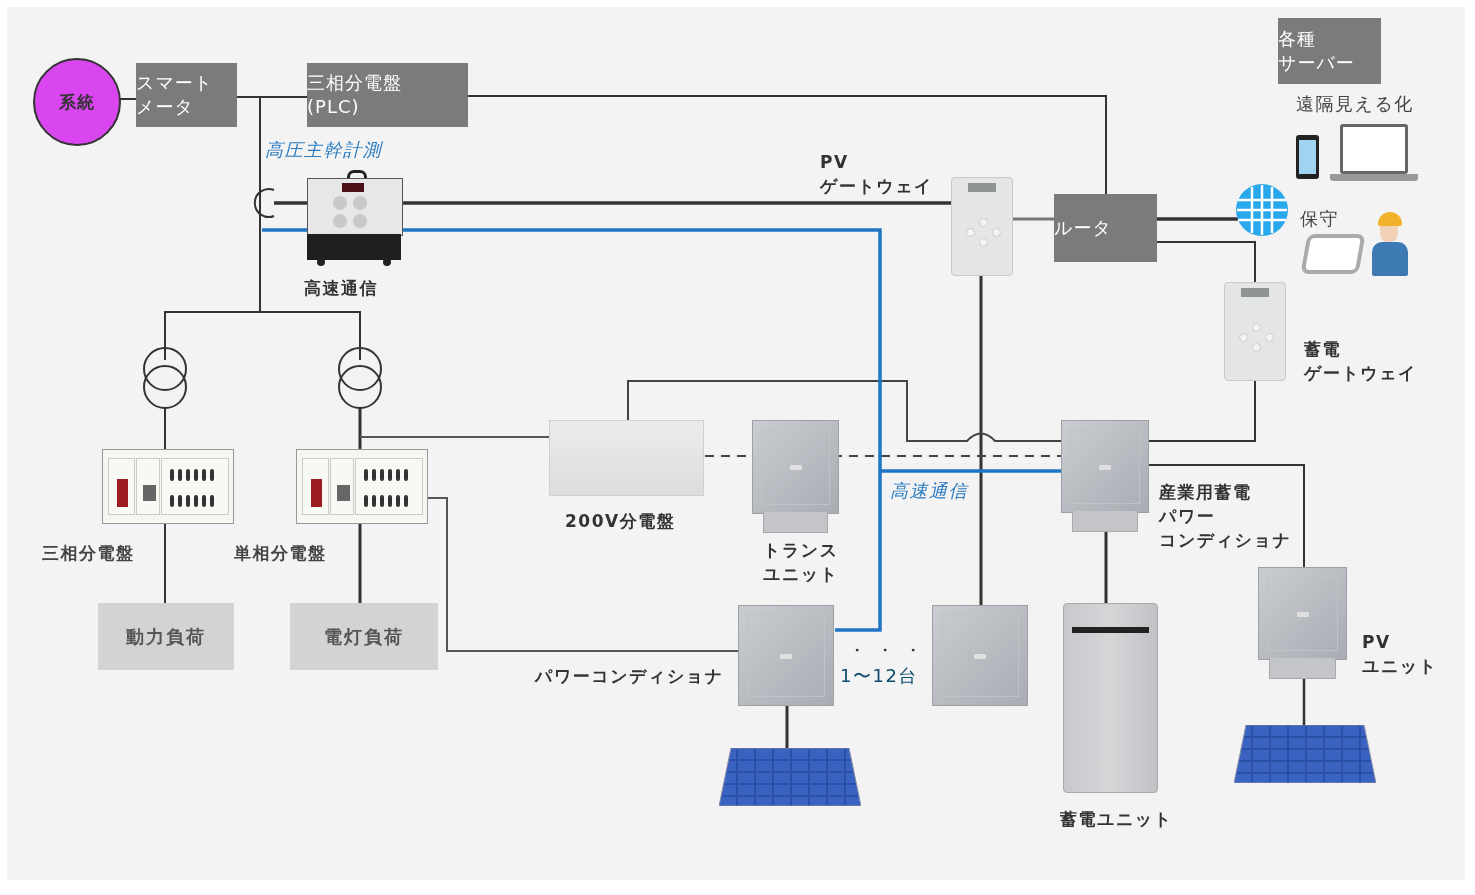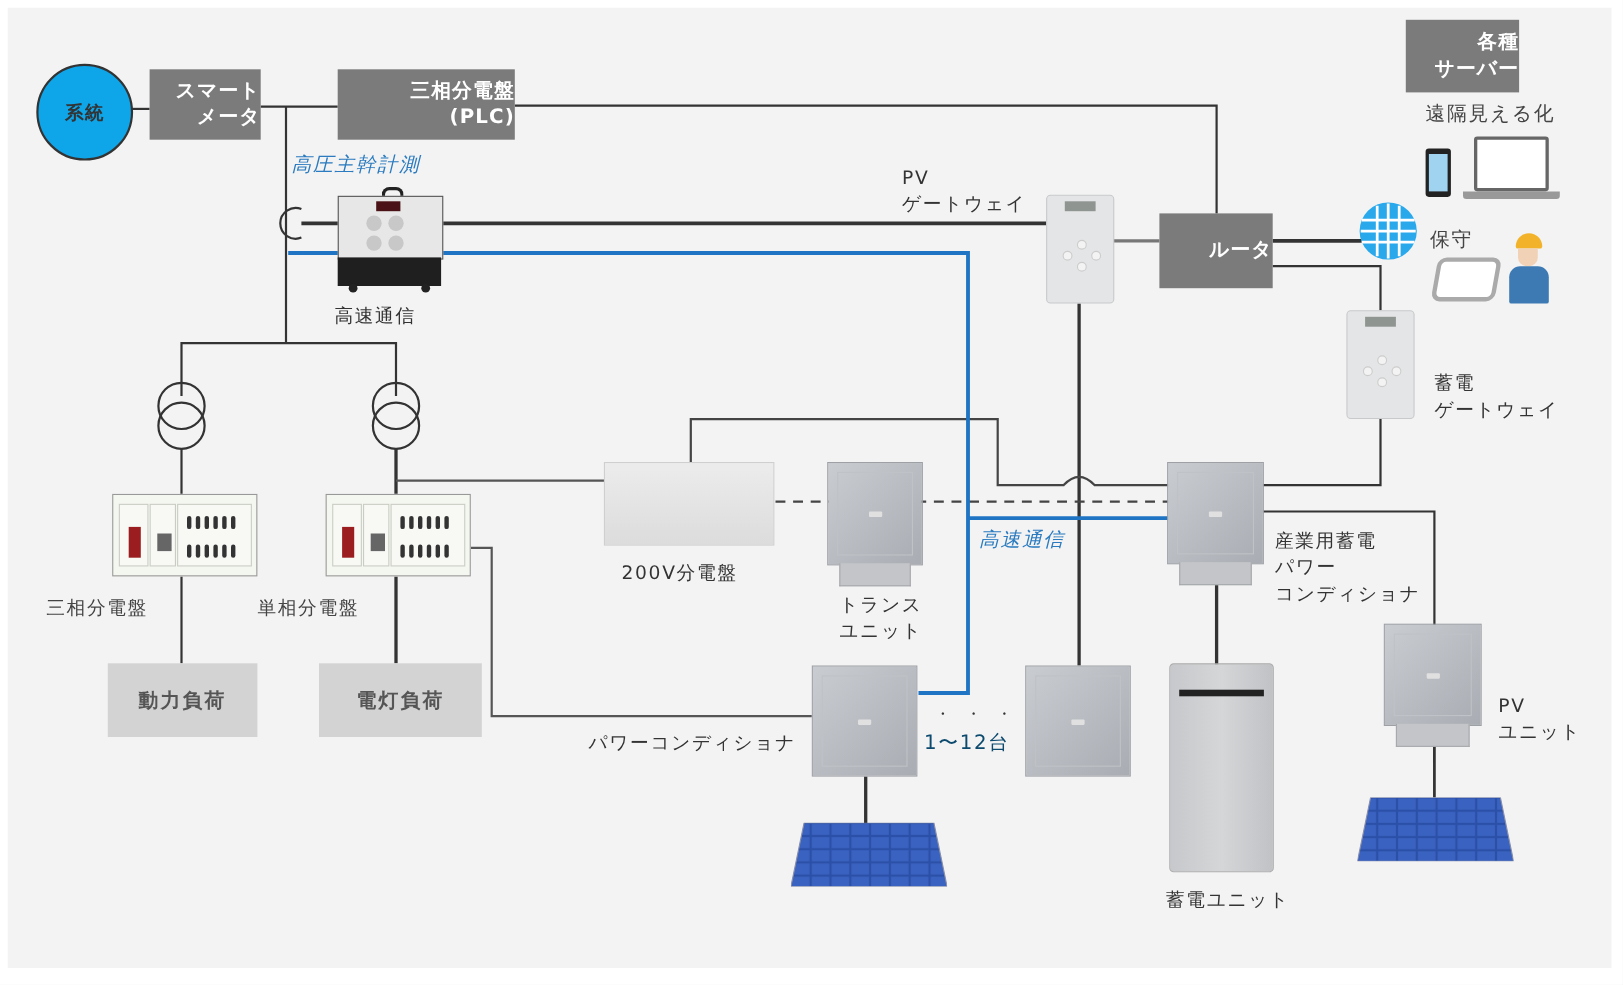--- a/index.html
+++ b/index.html
@@ -1,25 +1,25 @@
 <!DOCTYPE html>
 <html><head>
 <meta charset="utf-8">
 <style>
   html,body{margin:0;padding:0;background:#ffffff;}
   body{width:1475px;height:895px;position:relative;overflow:hidden;font-family:"DejaVu Sans","Liberation Sans",sans-serif;}
   #canvas{position:absolute;left:7px;top:7px;width:1458px;height:873px;background:#f3f3f3;}
   svg#wires{position:absolute;left:0;top:0;width:1475px;height:895px;}
   .abs{position:absolute;}
-  .gbox{position:absolute;background:#7b7b7b;color:#ffffff;font-weight:bold;font-size:18px;line-height:24px;text-align:center;display:flex;align-items:flex-end;justify-content:center;flex-direction:column;letter-spacing:1px;}
+  .gbox{position:absolute;background:#7b7b7b;color:#ffffff;font-weight:normal;font-size:18px;line-height:24px;text-align:center;display:flex;align-items:flex-start;justify-content:center;flex-direction:column;letter-spacing:1px;}
   .lbox{position:absolute;background:#d3d3d3;color:#555;font-weight:bold;font-size:18px;display:flex;align-items:center;justify-content:center;letter-spacing:2px;}
-  .lbl{position:absolute;color:#333;font-weight:normal;font-size:17px;line-height:24px;letter-spacing:1.5px;white-space:nowrap;}
+  .lbl{position:absolute;color:#333;font-weight:bold;font-size:17px;line-height:24px;letter-spacing:1.5px;white-space:nowrap;}
   .lbl.gray{color:#444;}
   .blue{color:#2a7bc0;font-weight:normal;font-style:italic;}
-  .grid-circle{position:absolute;left:33px;top:58px;width:84px;height:84px;border:2px solid #333;border-radius:50%;background:#0ea5e9;display:flex;align-items:center;justify-content:center;font-size:17px;color:#333;font-weight:bold;letter-spacing:1px;}
+  .grid-circle{position:absolute;left:33px;top:58px;width:84px;height:84px;border:2px solid #333;border-radius:50%;background:#d946ef;display:flex;align-items:center;justify-content:center;font-size:17px;color:#333;font-weight:bold;letter-spacing:1px;}
   .device{position:absolute;background:linear-gradient(135deg,#c9ccd1,#a9adb3);border:1px solid #9da0a5;box-sizing:border-box;}
   .device .inner{position:absolute;left:8px;top:8px;right:8px;bottom:8px;border:1px solid #bfc2c6;}
   .device .logo{position:absolute;left:50%;top:48%;width:12px;height:5px;margin-left:-6px;background:#e0e0e0;border-radius:1px;}
   .device .foot{position:absolute;left:12%;right:12%;bottom:-20px;height:20px;background:#c3c5c8;border:1px solid #a7a9ac;border-top:none;}
   .gw{position:absolute;background:#e4e5e6;border:1px solid #c8c9cb;border-radius:4px;box-sizing:border-box;}
   .gw .lcd{position:absolute;left:16px;right:16px;top:5px;height:9px;background:#8f9590;}
   .gw .btn{position:absolute;width:7px;height:7px;border-radius:50%;background:#f3f3f3;border:1px solid #ccc;}
   .panel{position:absolute;background:#f4f7ef;border:1px solid #999;box-sizing:border-box;}
   .panel .sec{position:absolute;top:8px;bottom:8px;border:1px solid #c9ccc3;background:#f8f9f5;}
   .panel .red{position:absolute;left:8px;top:20px;width:11px;height:28px;background:#9c1d20;}

